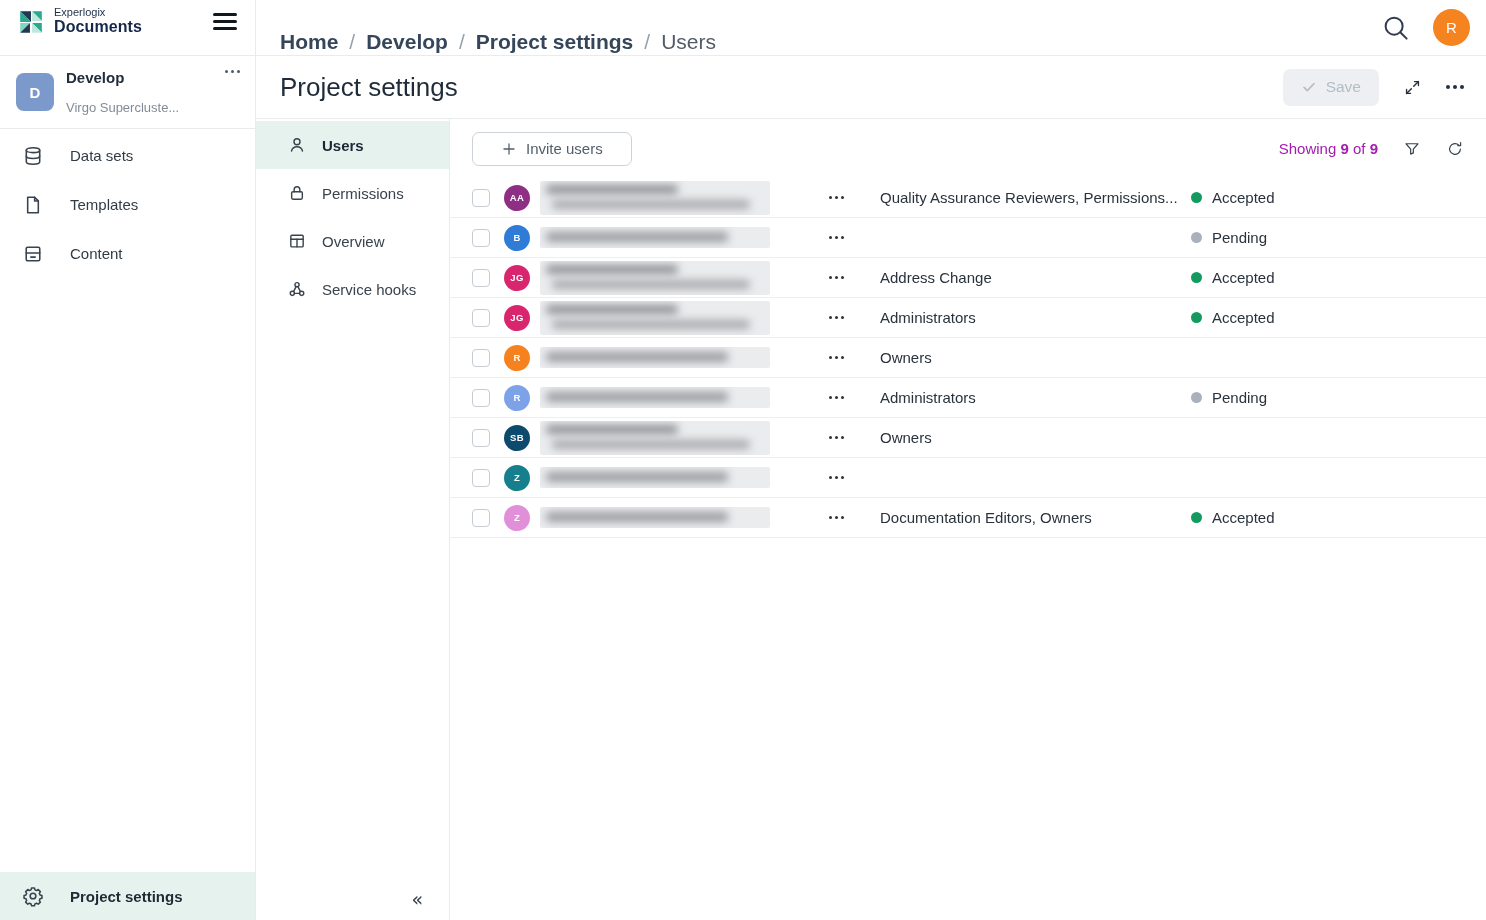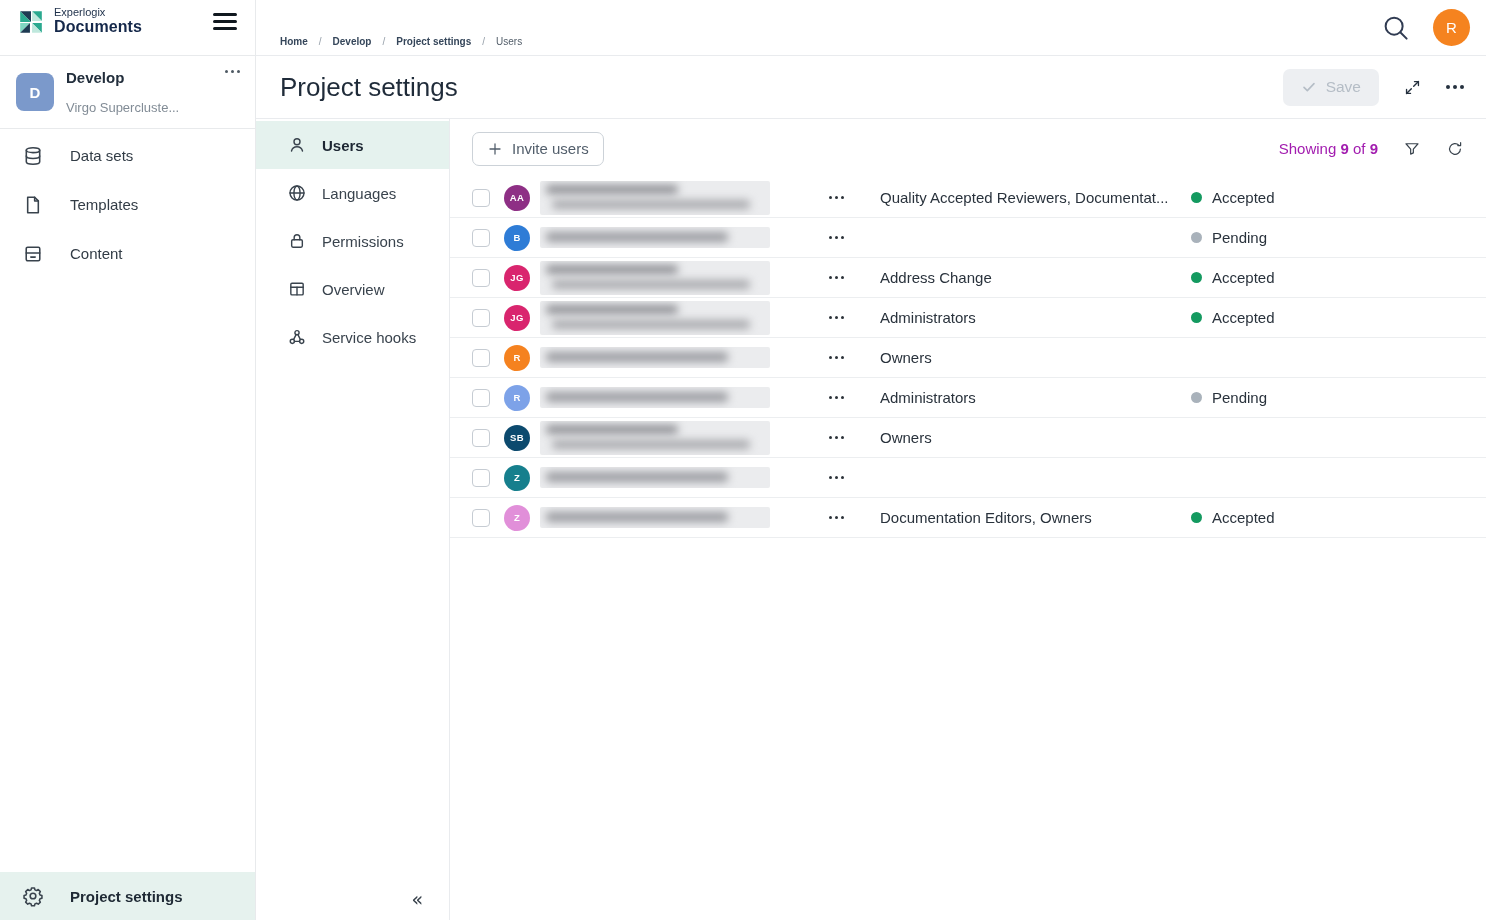--- a/index.html
+++ b/index.html
@@ -30,21 +30,21 @@
   .side-nav { padding-top:2px; }
   .side-item { height:49px; display:flex; align-items:center; gap:26px; padding:0 16px 0 22px; font-size:15px; color:#323c46; cursor:pointer; }
   .side-item .nav-icon { width:22px; height:22px; color:#39434d; display:flex; }
   .side-item .nav-icon svg { width:22px; height:22px; }
   .sidebar-bottom { margin-top:auto; }
   .sidebar-bottom .side-item { height:48px; background:#e6f2ee; font-weight:bold; color:#1f2a35; }
 
   
   .main { flex:1; display:flex; flex-direction:column; min-width:0; }
   .topbar { height:56px; min-height:56px; display:flex; align-items:center; padding:0 16px 0 24px; border-bottom:1px solid #e9ebee; }
-  .breadcrumb { display:flex; align-items:center; gap:11px; font-size:10px;margin-top:28px; }
+  .breadcrumb { display:flex; align-items:center; gap:11px; font-size:21px;margin-top:28px; }
   .crumb { color:#35465a; font-weight:bold; cursor:pointer; }
   .crumb.current { color:#515c68; font-weight:normal; cursor:default; }
   .sep { color:#98a1ab; }
   .topbar .spacer { flex:1; }
   .icon-btn { background:none; border:none; cursor:pointer; color:#303b52; display:flex; align-items:center; justify-content:center; }
   .search-btn svg { width:30px; height:30px; }
   .user-avatar { width:37px; height:37px; border-radius:50%; background:#f5831f; color:#fff; font-size:15px; display:flex; align-items:center; justify-content:center; margin-left:22px; cursor:pointer; }
 
   .titlebar { height:63px; min-height:63px; display:flex; align-items:center; padding:0 22px 0 24px; border-bottom:1px solid #e9ebee; }
   .page-title { font-size:26px; font-weight:normal; color:#1f2b39; }
@@ -57,21 +57,21 @@
   .body-row { flex:1; display:flex; min-height:0; }
   .settings-nav { width:194px; min-width:194px; border-right:1px solid #e9ebee; padding-top:2px; position:relative; }
   .snav-item { height:48px; display:flex; align-items:center; gap:15px; padding:0 12px 0 31px; font-size:15px; color:#39434d; cursor:pointer; }
   .snav-item .nav-icon { width:20px; height:20px; color:#39434d; display:flex; }
   .snav-item .nav-icon svg { width:20px; height:20px; }
   .snav-item.active { background:#e5f2ee; font-weight:bold; color:#1d2733; }
   .collapse-btn { position:absolute; right:26px; bottom:10px; font-size:19px; color:#39434d; background:none; border:none; cursor:pointer; font-family:"DejaVu Sans", sans-serif; }
 
   .content { flex:1; min-width:0; display:flex; flex-direction:column; }
   .content-toolbar { height:59px; min-height:59px; display:flex; align-items:center; padding:0 22px; }
-  .invite-btn { display:flex; align-items:center; gap:9px; height:34px; padding:0 14px; background:#fff; border:1px solid #ccd2d8; border-radius:7px; font-size:15px; color:#525e6b; cursor:pointer; }
+  .invite-btn { display:flex; align-items:center; gap:9px; height:34px; padding:0 28px; background:#fff; border:1px solid #ccd2d8; border-radius:7px; font-size:15px; color:#525e6b; cursor:pointer; }
   .invite-btn svg { width:16px; height:16px; }
   .content-toolbar .spacer { flex:1; }
   .showing { font-size:15px; color:#a21caf; }
   .showing b { font-weight:bold; }
   .funnel-btn, .refresh-btn { margin-left:25px; color:#39434d; }
   .funnel-btn svg, .refresh-btn svg { width:18px; height:18px; }
 
   
   .grid-cols { display:grid; grid-template-columns:18px 390px 311px 1fr; align-items:center; padding-left:22px; }
   .thead { height:36px; background:#f7f8f9; border-top:1px solid #e9ebee; border-bottom:1px solid #e9ebee; font-size:14.5px; color:#333d47; }
@@ -236,30 +236,20 @@
               <svg viewBox="0 0 24 24" fill="none" stroke="currentColor" stroke-width="1.7" stroke-linecap="round" stroke-linejoin="round">
                 <circle cx="12" cy="8" r="3.6"></circle>
                 <path d="M5.4 19.2c.8-3.3 3.5-5.1 6.6-5.1s5.8 1.8 6.6 5.1"></path>
               </svg>
             </span>
        <span>Users</span>
      </div>
           <div class="snav-item">
        <span class="nav-icon">
               <svg viewBox="0 0 24 24" fill="none" stroke="currentColor" stroke-width="1.7" stroke-linecap="round" stroke-linejoin="round">
-                <circle cx="12" cy="12" r="8.4"></circle>
-                <ellipse cx="12" cy="12" rx="3.7" ry="8.4"></ellipse>
-                <line x1="3.6" y1="12" x2="20.4" y2="12"></line>
-              </svg>
-            </span>
-       <span>Languages</span>
-     </div>
-          <div class="snav-item">
-       <span class="nav-icon">
-              <svg viewBox="0 0 24 24" fill="none" stroke="currentColor" stroke-width="1.7" stroke-linecap="round" stroke-linejoin="round">
                 <rect x="5.6" y="10.4" width="12.8" height="9" rx="1.6"></rect>
                 <path d="M8.6 10.4V7.9a3.4 3.4 0 0 1 6.8 0v2.5"></path>
               </svg>
             </span>
        <span>Permissions</span>
      </div>
           <div class="snav-item">
        <span class="nav-icon">
               <svg viewBox="0 0 24 24" fill="none" stroke="currentColor" stroke-width="1.7" stroke-linecap="round" stroke-linejoin="round">
                 <rect x="4.6" y="5" width="14.8" height="14" rx="1.4"></rect>
@@ -323,21 +313,21 @@
          <span class="blur-box blur-2">
          <span class="smudge" style="left:6px;top:4px;width:132px;height:9px;background:#8f9095"></span>
          <span class="smudge" style="left:12px;top:19px;width:198px;height:9px;background:#a8a9ad"></span>
        </span>
          <span class="dots row-dots">
                     <i></i>
                     <i></i>
                     <i></i>
                   </span>
        </span>
-       <span class="group-cell">Quality Accepted Reviewers, Documentat...</span>
+       <span class="group-cell">Quality Assurance Reviewers, Permissions...</span>
        <span class="status-cell">
                   <span class="status-dot" style="background:#149a60"></span>
        <span>Accepted</span>
                 </span>
      </div>
               <div class="trow grid-cols">
        <span class="cb"></span>
        <span class="row-main">
          <span class="row-avatar" style="background:#2e7cd6">B</span>
          <span class="blur-box blur-1">

